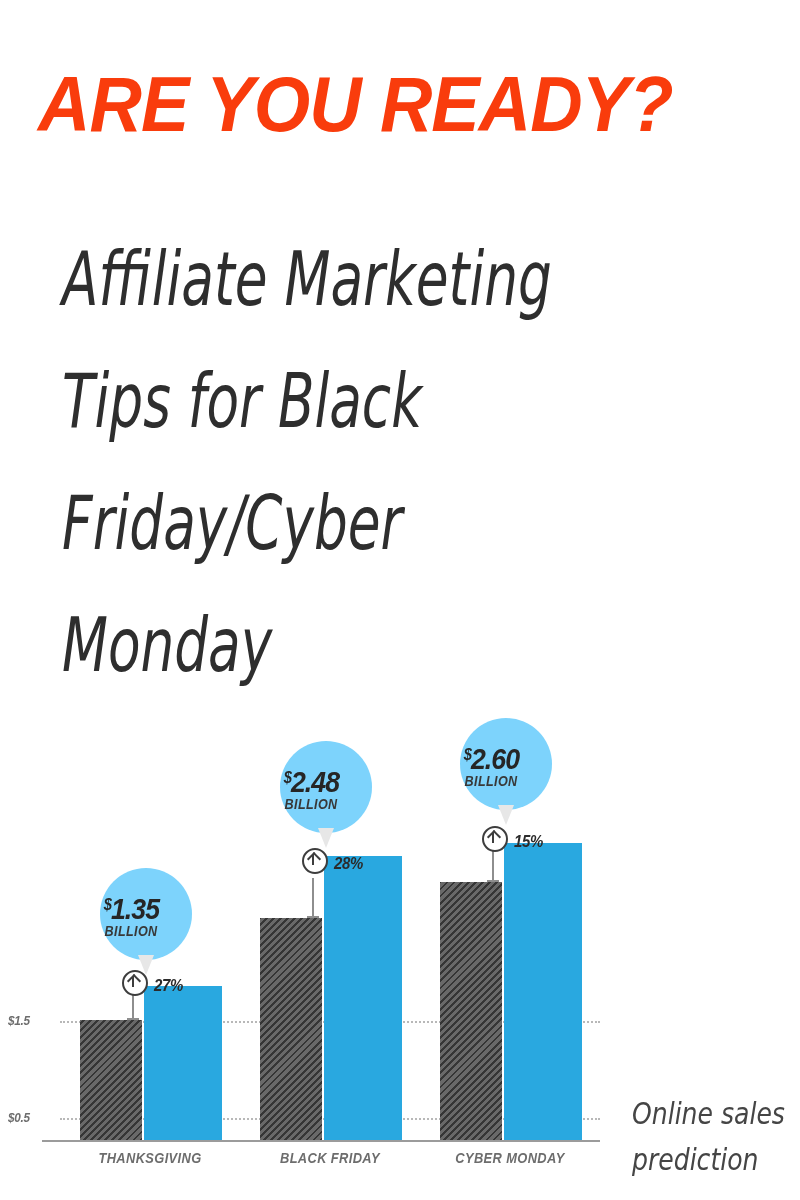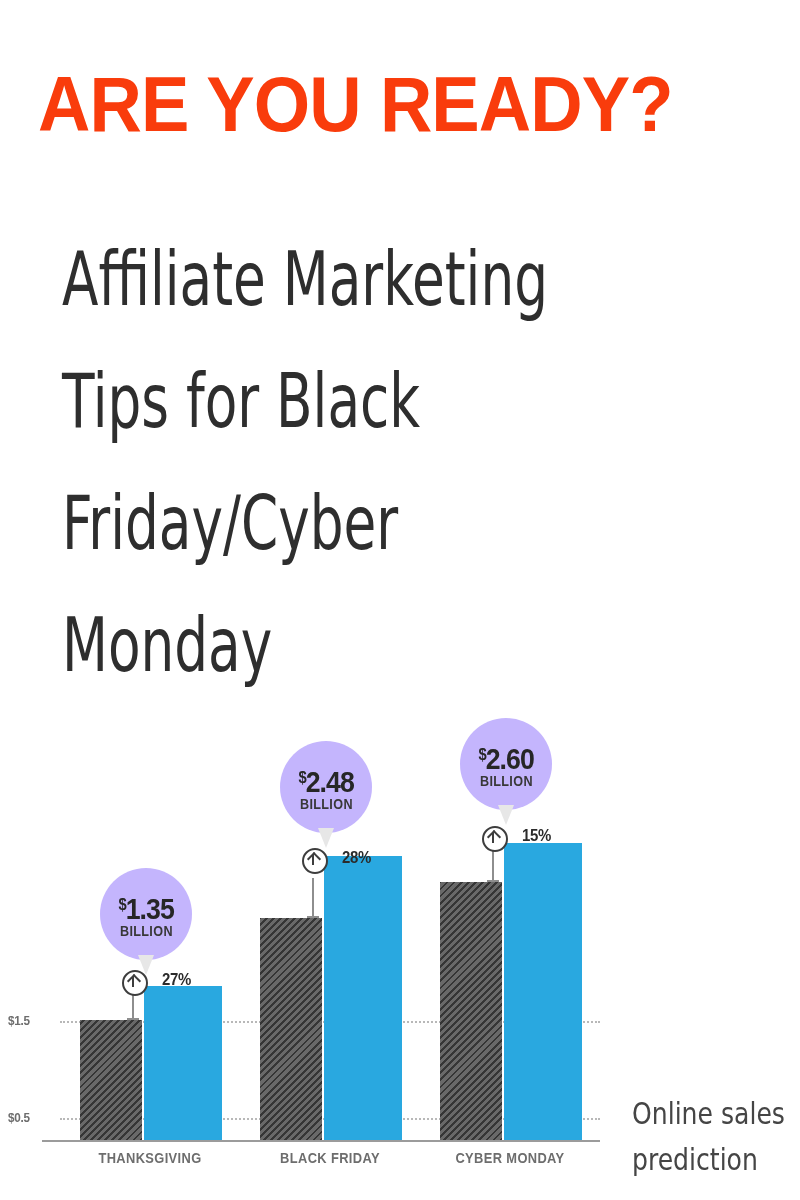--- a/index.html
+++ b/index.html
@@ -12,20 +12,21 @@
     font-family: "Liberation Sans", sans-serif;
     -webkit-font-smoothing: antialiased;
   }
 
   #pin {
     position: relative;
     width: 800px;
     height: 1200px;
     background: #ffffff;
     overflow: hidden;
+    font-style: italic;
   }
 
   
   .headline {
     position: absolute;
     left: 38px;
     top: 62px;
     width: 740px;
     font-family: "Liberation Sans Narrow", "Liberation Sans", sans-serif;
     font-weight: 700;
@@ -151,22 +152,22 @@
     bottom: 0;
     width: 12px;
     height: 2px;
     background: #8e8e8e;
   }
 
   
   .pct {
     position: absolute;
     display: flex;
-    align-items: flex-start;
-    gap: 14px;
+    align-items: flex-end;
+    gap: 6px;
     white-space: nowrap;
   }
   .pct .circle {
     width: 22px;
     height: 22px;
     border: 2px solid #3d3d3d;
     border-radius: 50%;
     position: relative;
     flex: none;
     background: #ffffff;
@@ -201,24 +202,23 @@
     transform: scaleX(0.88);
     transform-origin: left center;
   }
 
   
   .bubble {
     position: absolute;
     width: 92px;
     height: 92px;
     border-radius: 50%;
-    background: #c4b5fd;
+    background: #7dd3fc;
     display: flex;
     flex-direction: column;
-    align-items: center;
     justify-content: center;
   }
   .bubble::after {
     content: "";
     position: absolute;
     bottom: -15px;
     left: 50%;
     margin-left: -8px;
     width: 0;
     height: 0;

